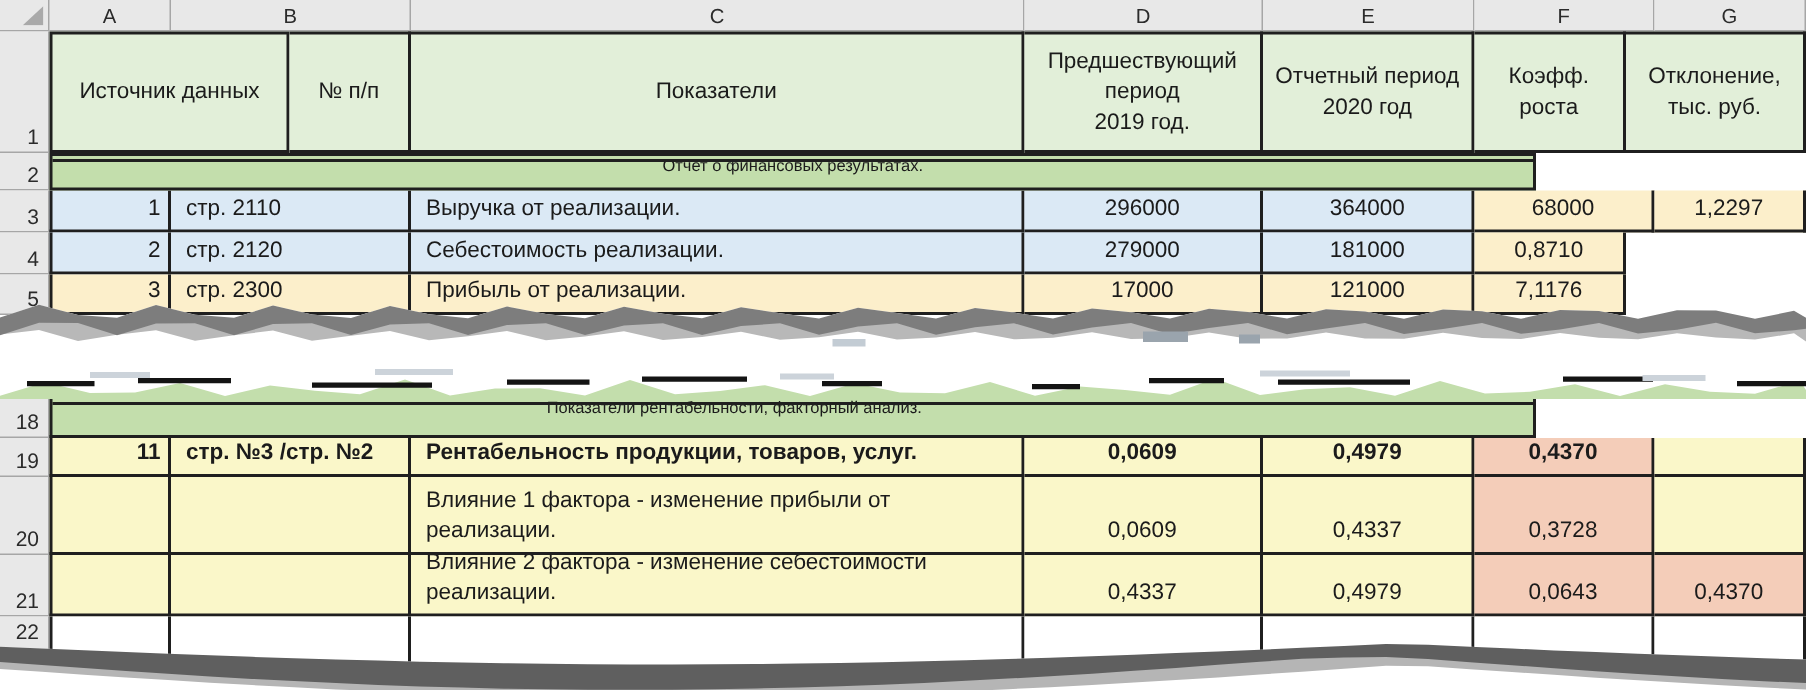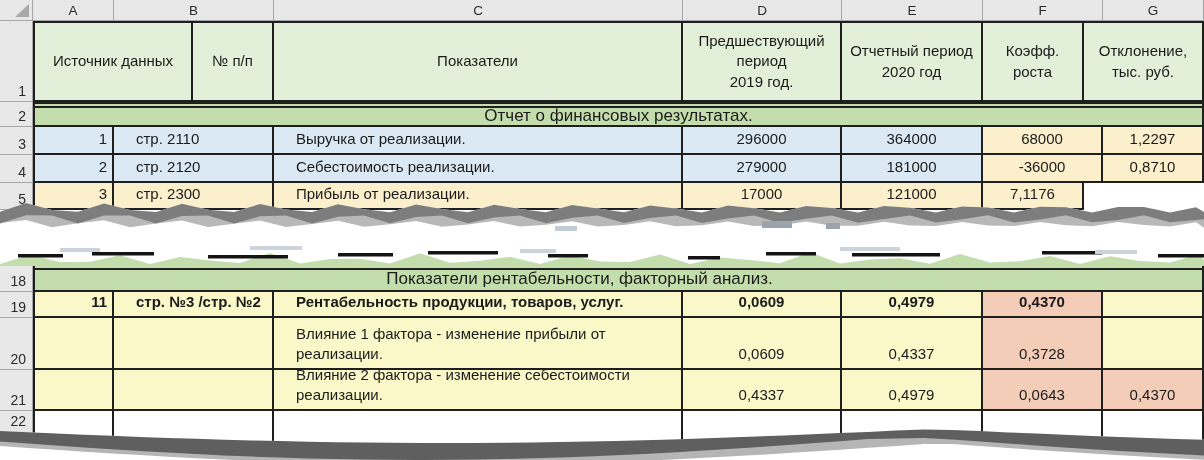--- a/index.html
+++ b/index.html
@@ -43,39 +43,39 @@
     border-bottom:2px solid var(--grid-line);
     font-size:15px;line-height:1.35;overflow:hidden;
   }
   .row .cell:first-child{border-left:2px solid var(--grid-line);}
   .bt{border-top:2px solid var(--grid-line);}
   .w-a{width:81px}.w-b{width:160px}.w-c{width:409px}.w-d{width:159px}
   .w-e{width:141px}.w-f{width:120px}.w-g{width:101px}
   .h1{height:81px}.h2{height:25px}.h3{height:28px}.h4{height:28px}.h5{height:27px}
   .h18{height:27px}.h19{height:26px}.h20{height:52px}.h21{height:41px}.h22{height:38px}
   .ac{justify-content:center;text-align:center}
-  .al{justify-content:flex-start;padding-left:22px;text-align:left}
+  .al{justify-content:flex-start;padding-left:10px;text-align:left}
   .ar{justify-content:flex-end;padding-right:5px;text-align:right}
   .vc{align-items:center}
   .vb{align-items:flex-end;padding-bottom:4px}
   .pre{white-space:pre-line}
   .bold{font-weight:bold}
   .bg-hd{background:var(--header-fill)}
   .bg-blue{background:var(--blue-fill)}
   .bg-cream{background:var(--cream-fill)}
   .bg-yellow{background:var(--yellow-fill)}
   .bg-pink{background:var(--pink-fill)}
   .band{
-    box-sizing:border-box;width:1171px;position:relative;
+    box-sizing:border-box;width:991px;position:relative;
     background:var(--band-fill);
     border-left:2px solid var(--grid-line);
     border-right:2px solid var(--grid-line);
     border-bottom:2px solid var(--grid-line);
-    display:flex;align-items:center;justify-content:center;
-    font-size:17px;
+    display:flex;align-items:flex-start;justify-content:center;
+    font-size:11px;
   }
   .band.topline{border-top:2px solid var(--grid-line);}
   .band.topline::after{
     content:'';position:absolute;left:0;right:0;top:2px;height:2px;background:var(--grid-line);
   }
   .band.innerline::after{
     content:'';position:absolute;left:0;right:0;top:3px;height:2px;background:var(--grid-line);
   }
   .band .btxt{position:relative;top:1px;}
   .offset-g{margin-right:78px;}
@@ -149,21 +149,20 @@
       <div class="cell h3 w-f bg-cream ac vb">68000</div>
       <div class="cell h3 w-g bg-cream ac vb">1,2297</div>
     </div>
 
     <div class="row">
       <div class="cell h4 w-a bg-blue ar vb">2</div>
       <div class="cell h4 w-b bg-blue al vb">стр. 2120</div>
       <div class="cell h4 w-c bg-blue al vb">Себестоимость реализации.</div>
       <div class="cell h4 w-d bg-blue ac vb">279000</div>
       <div class="cell h4 w-e bg-blue ac vb">181000</div>
-      <div class="cell h4 w-f bg-cream ac vb">-36000</div>
       <div class="cell h4 w-g bg-cream ac vb">0,8710</div>
     </div>
 
     <div class="row">
       <div class="cell h5 w-a bg-cream ar vb">3</div>
       <div class="cell h5 w-b bg-cream al vb">стр. 2300</div>
       <div class="cell h5 w-c bg-cream al vb">Прибыль от реализации.</div>
       <div class="cell h5 w-d bg-cream ac vb">17000</div>
       <div class="cell h5 w-e bg-cream ac vb">121000</div>
       <div class="cell h5 w-g bg-cream ac vb">7,1176</div>

